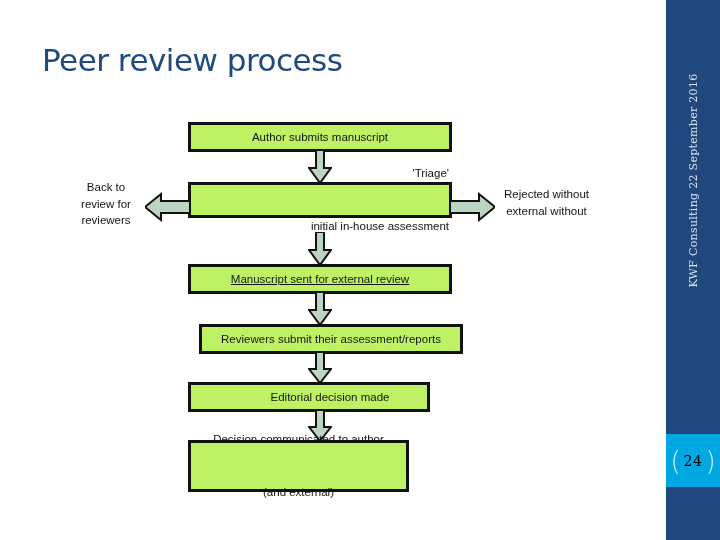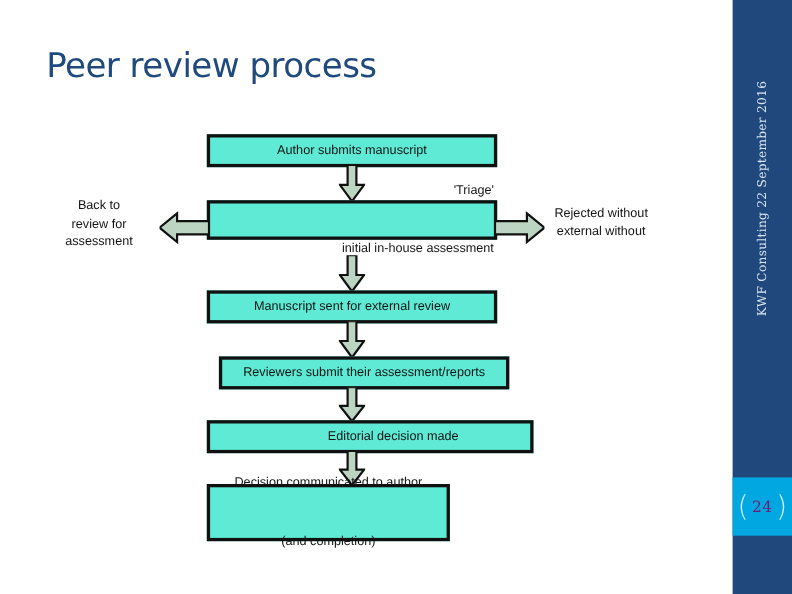--- a/index.html
+++ b/index.html
@@ -70,37 +70,37 @@
   #page-badge .brk {
     color: #cfeffc;
     font-size: 26px;
     line-height: 1;
     font-weight: 300;
     font-family: "DejaVu Sans", sans-serif;
   }
   #page-badge .brk.l { margin-right: 3px; }
   #page-badge .brk.r { margin-left: 3px; }
   #page-number {
-    color: #701a75;
+    color: #000000;
     font-size: 14px;
     font-family: "DejaVu Serif", serif;
     letter-spacing: 0.5px;
   }
 
   
   #flowchart {
     position: absolute;
     left: 0;
     top: 0;
     width: 666px;
     height: 540px;
   }
   .fc-box {
     position: absolute;
-    background: #5eead4;
+    background: #bef264;
     border: 3px solid #111111;
     box-sizing: border-box;
     display: flex;
     flex-direction: column;
     align-items: center;
     justify-content: center;
     color: #141414;
     font-size: 11.5px;
     font-family: "Liberation Sans", sans-serif;
     line-height: 1.45;
@@ -136,66 +136,66 @@
 
   <div class="fc-box" style="left:188px; top:182px; width:264px; height:36px;align-items:flex-end;">
     <span>'Triage'</span>
     <span class="l2">initial in-house assessment</span>
   </div>
 
   <svg class="arrow-svg" style="left:145px; top:192px;" width="46" height="30" viewBox="0 0 46 30">
     <polygon points="0,15 16,2 16,9 45,9 45,21 16,21 16,28" fill="#bcd5c2" stroke="#111111" stroke-width="2"></polygon>
   </svg>
 
-  <div class="side-label" style="left:54px; top:179px; width:72px;">
+  <div class="side-label" style="left:70px; top:179px; width:72px;">
     <span>Back to</span><br>
     <span>review for</span><br>
-    <span>assessment</span>
+    <span>reviewers</span>
   </div>
 
   <svg class="arrow-svg" style="left:449px; top:192px;" width="46" height="30" viewBox="0 0 46 30">
     <polygon points="46,15 30,2 30,9 1,9 1,21 30,21 30,28" fill="#bcd5c2" stroke="#111111" stroke-width="2"></polygon>
   </svg>
 
   <div class="side-label" style="left:489px; top:186px; width:115px;">
     <span>Rejected without</span><br>
     <span>external without</span>
   </div>
 
   <svg class="arrow-svg" style="left:308px; top:232px;" width="24" height="34" viewBox="0 0 24 34">
     <polygon points="8,0 16,0 16,18 23,18 12,33 1,18 8,18" fill="#bcd5c2" stroke="#111111" stroke-width="2"></polygon>
   </svg>
 
-  <div class="fc-box" style="left:188px; top:264px; width:264px; height:30px;">
+  <div class="fc-box" style="left:188px; top:264px; width:264px; height:30px;text-decoration:underline;">
     <span>Manuscript sent for external review</span>
   </div>
 
   <svg class="arrow-svg" style="left:308px; top:292px;" width="24" height="34" viewBox="0 0 24 34">
     <polygon points="8,0 16,0 16,18 23,18 12,33 1,18 8,18" fill="#bcd5c2" stroke="#111111" stroke-width="2"></polygon>
   </svg>
 
   <div class="fc-box" style="left:188px; top:324px; width:264px; height:30px;margin-left:11px;">
     <span>Reviewers submit their assessment/reports</span>
   </div>
 
   <svg class="arrow-svg" style="left:308px; top:352px;" width="24" height="32" viewBox="0 0 24 32">
     <polygon points="8,0 16,0 16,17 23,17 12,31 1,17 8,17" fill="#bcd5c2" stroke="#111111" stroke-width="2"></polygon>
   </svg>
 
-  <div class="fc-box" style="left:188px; top:382px; width:297px; height:30px;padding-left:42px;">
+  <div class="fc-box" style="left:188px; top:382px; width:242px; height:30px;padding-left:42px;">
     <span>Editorial decision made</span>
   </div>
 
   <svg class="arrow-svg" style="left:308px; top:410px;" width="24" height="32" viewBox="0 0 24 32">
     <polygon points="8,0 16,0 16,17 23,17 12,31 1,17 8,17" fill="#bcd5c2" stroke="#111111" stroke-width="2"></polygon>
   </svg>
 
   <div class="fc-box" style="left:188px; top:440px; width:221px; height:52px;align-items:center;">
     <span>Decision communicated to author</span>
-    <span class="l2">(and completion)</span>
+    <span class="l2">(and external)</span>
   </div>
 
 </div>
 
 <div id="sidebar">
 
   <div id="sidebar-text">
     <span class="vtext">KWF Consulting   22 September 2016</span>
   </div>
 

